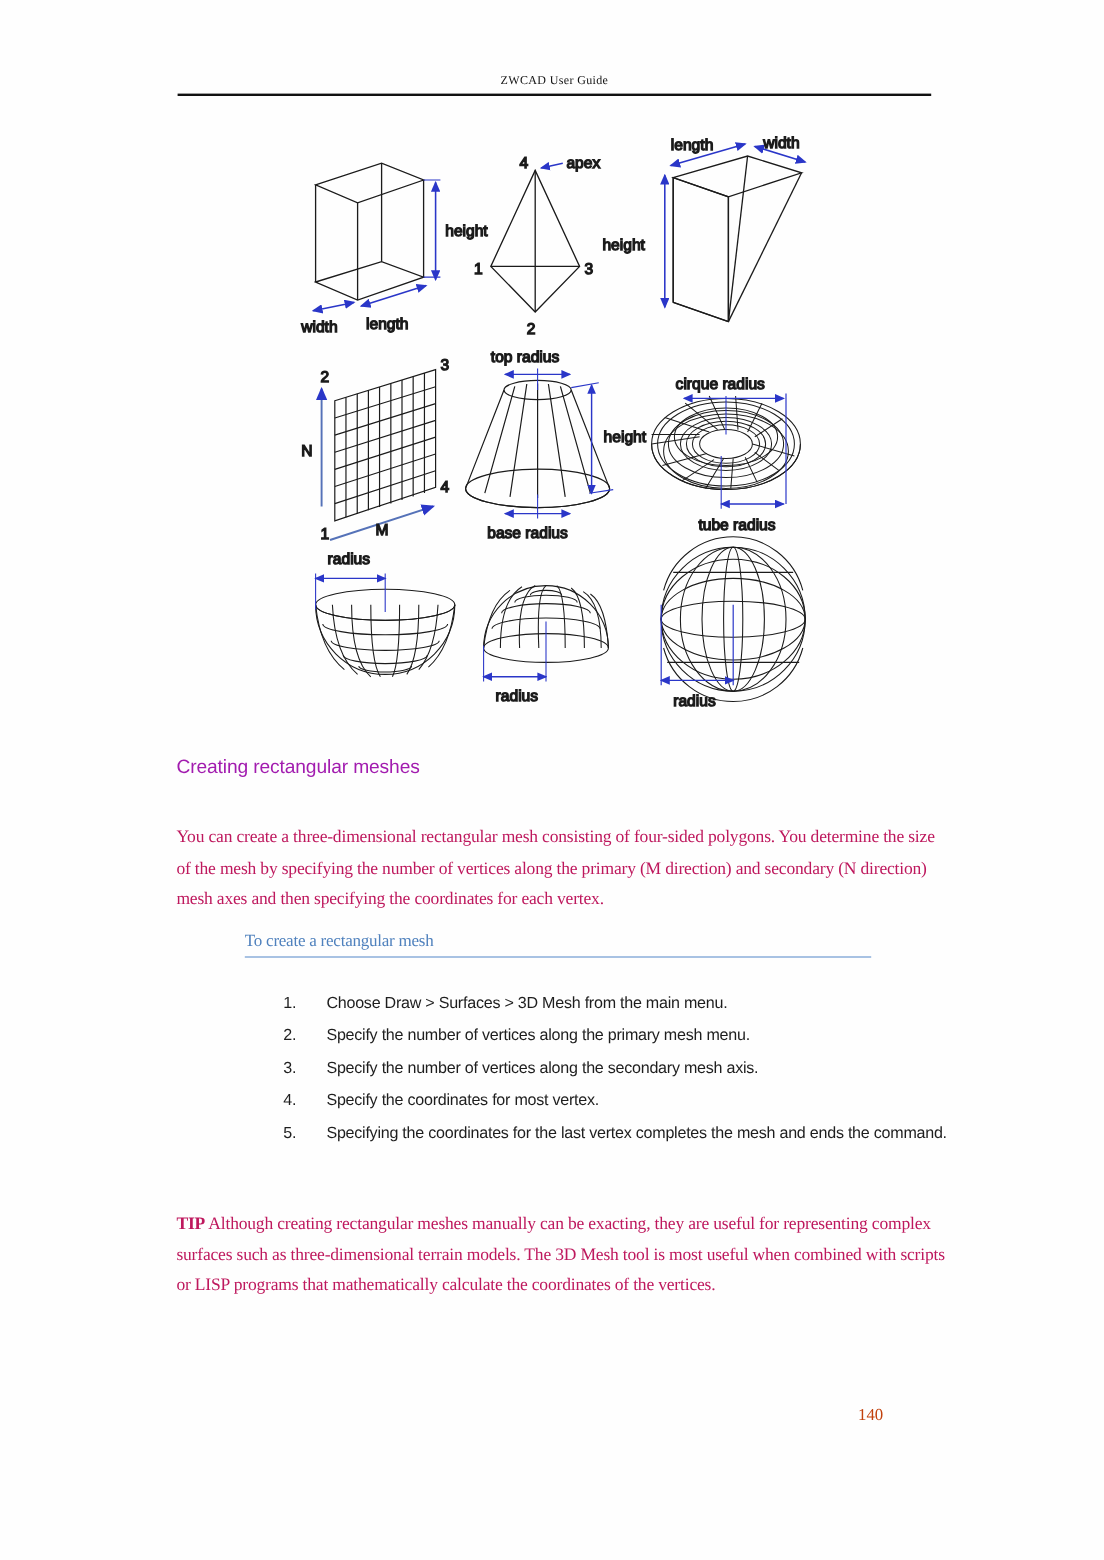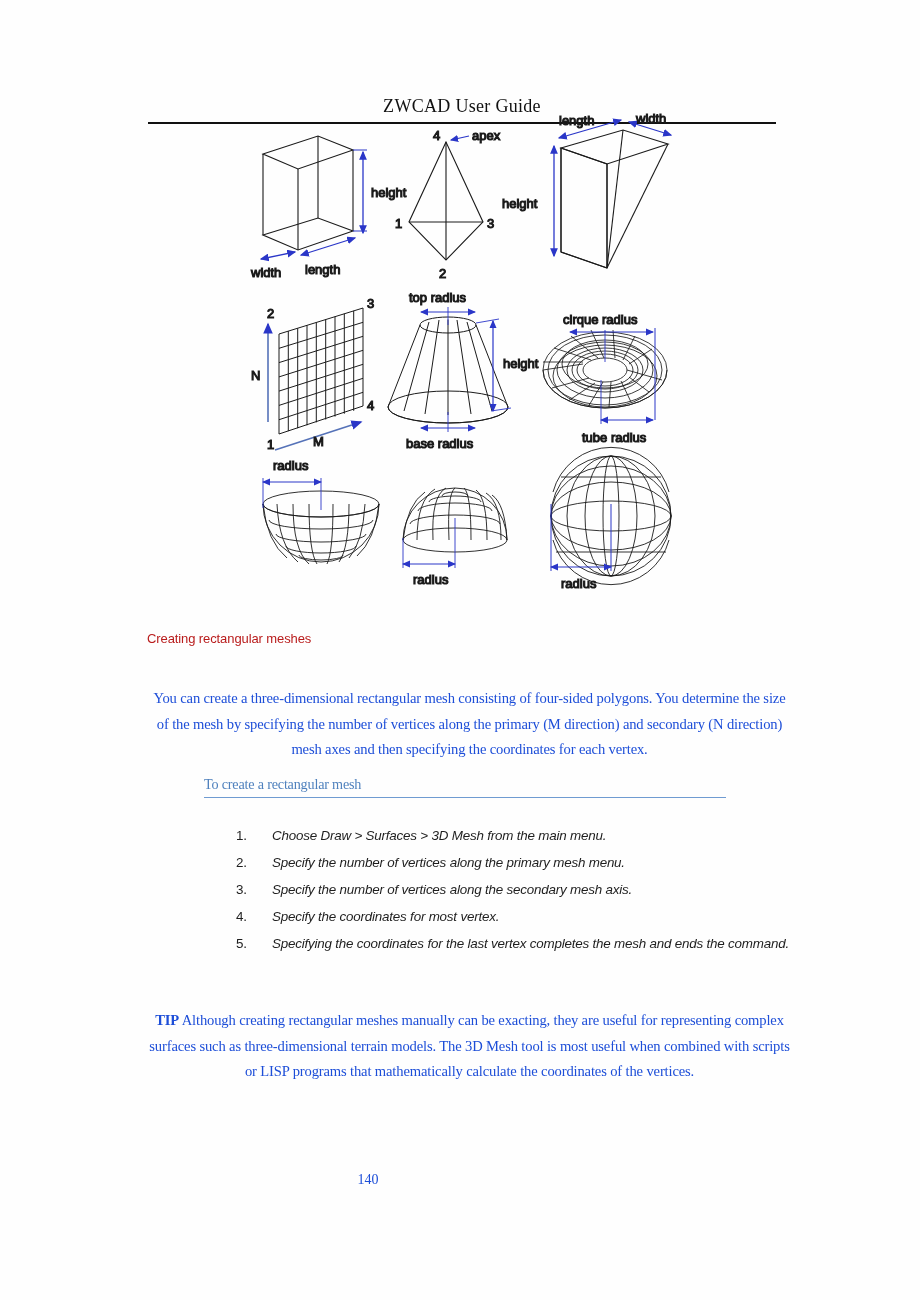--- a/index.html
+++ b/index.html
@@ -22,56 +22,55 @@
   }
   
   .header-area {
     position: absolute;
     left: 148px; top: 62px;
     width: 628px;
   }
   .header-title {
     text-align: center;
     font-family: "Liberation Serif", serif;
-    font-size: 18px;
+    font-size: 10px;
     letter-spacing: 0.3px;
     color: #111;
-    margin-top: 34px;
   }
   .header-rule {
     margin-top: 5px;
     border-top: 2px solid #111;
     width: 100%;
   }
   
   .figure-wrap {
     position: absolute;
     left: 243px; top: 112px;
     width: 440px; height: 486px;
   }
   .figure-wrap svg { display: block; }
   
   .h2-heading {
     position: absolute;
     left: 147px; top: 631px;
     font-family: "Liberation Sans", sans-serif;
-    font-size: 13px;
+    font-size: 16px;
     font-weight: 400;
-    color: #b91c1c;
+    color: #a21caf;
     letter-spacing: -0.1px;
   }
   .body-para {
     position: absolute;
     left: 147px;
     width: 645px;
     font-family: "Liberation Serif", serif;
     font-size: 14.6px;
     line-height: 25.5px;
-    color: #1d4ed8;
-    text-align: center;
+    color: #be185d;
+    text-align: left;
     letter-spacing: -0.15px;
   }
   .body-para.p1 { top: 686px; }
   .body-para.tip { top: 1008px; }
   .body-para b { font-weight: bold; }
   .blue-heading-wrap {
     position: absolute;
     left: 204px; top: 776px;
     width: 522px;
   }
@@ -100,30 +99,30 @@
     display: flex;
     align-items: flex-start;
     margin-bottom: 7.5px;
     line-height: 19.5px;
   }
   .step-num {
     width: 36px;
     flex: 0 0 36px;
     text-align: left;
   }
-  .step-text { flex: 1; font-style: italic; }
+  .step-text { flex: 1; }
   
   .page-number {
     position: absolute;
     left: 0; top: 1172px;
     width: 736px;
-    text-align: center;
+    text-align: right;
     font-family: "Liberation Serif", serif;
     font-size: 14px;
-    color: #1d4ed8;
+    color: #c2410c;
   }
   .fig-label {
     font-family: "Liberation Sans", sans-serif;
     font-size: 13px;
     fill: #111;
   }
 </style>
 </head>
 <body>
 

